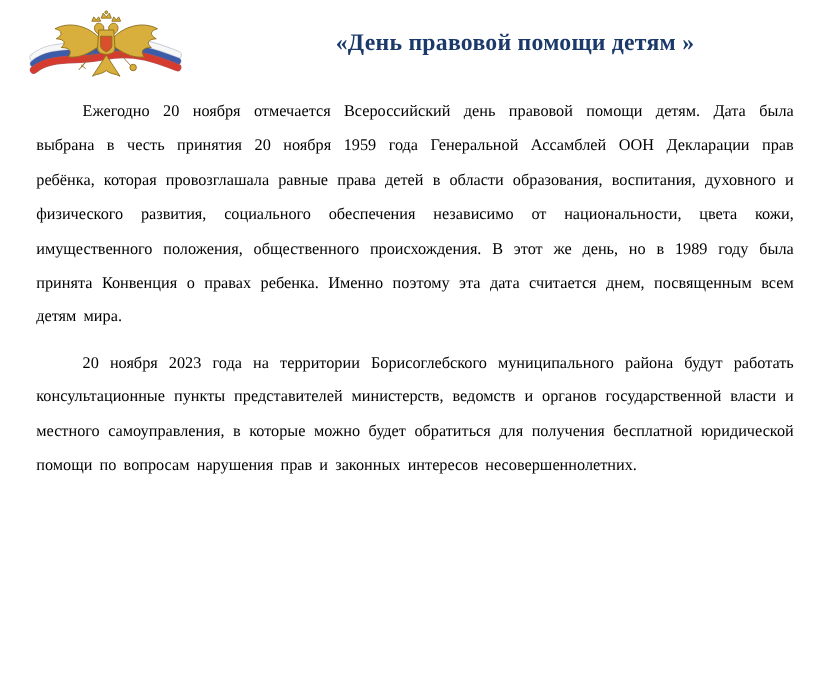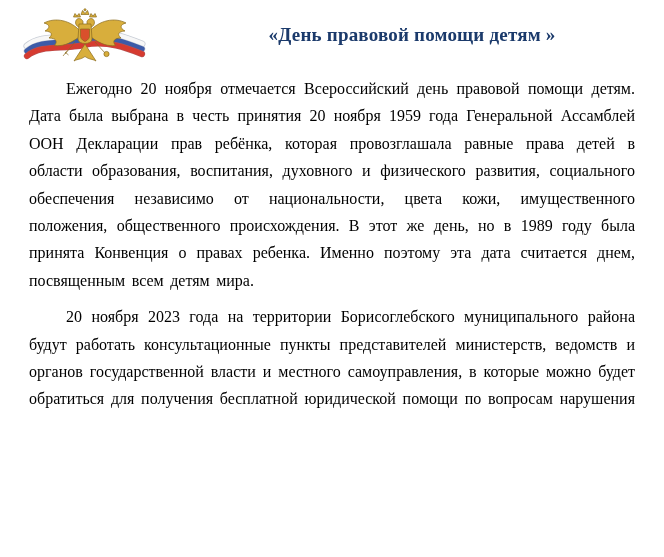--- a/index.html
+++ b/index.html
@@ -26,21 +26,21 @@
     margin: 16px 0 0 0;
     font-size: 19px;
     font-weight: bold;
     color: #1b3a6b;
     letter-spacing: 0.2px;
     font-family: "Liberation Serif", serif;
   }
   .content { padding-top: 1px; }
   .para {
     margin: 0 0 9px 0;
-    font-size: 16px;
+    font-size: 13px;
     line-height: 27.4px;
     color: #000000;
     text-align: justify;
     text-indent: 37px;
     word-spacing: 2.5px;
   }
 </style>
 </head>
 <body>
 

